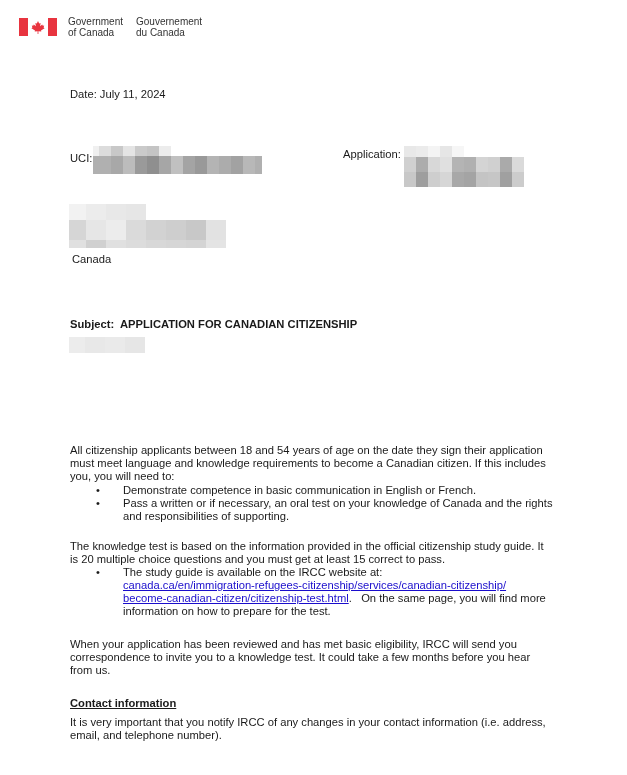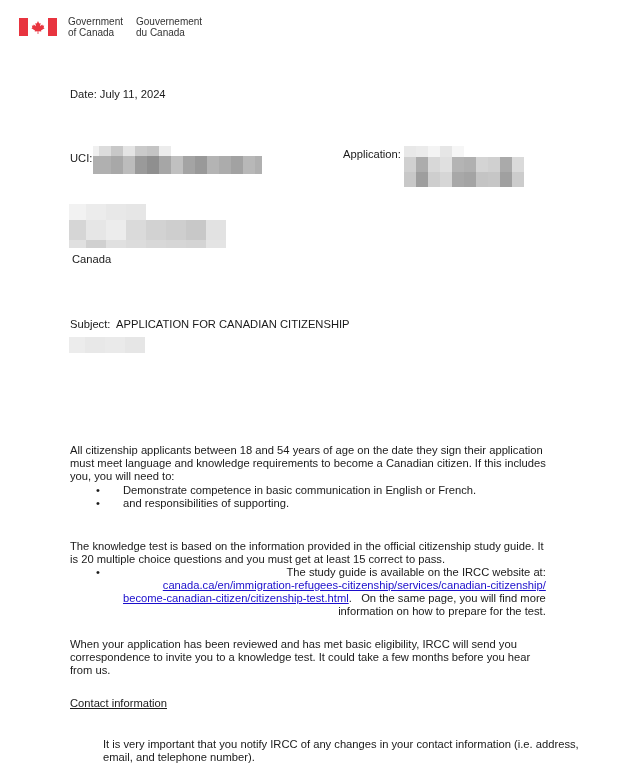--- a/index.html
+++ b/index.html
@@ -7,21 +7,21 @@
          font-family: "Liberation Sans", sans-serif; color: #1a1a1a; font-size: 11.2px; }
   .abs { position: absolute; }
   .logo-flag { left: 19px; top: 18px; width: 38px; height: 18px; }
   .fip-text { font-size: 10px; line-height: 10.5px; color: #333; }
   .fip-en { left: 68px; top: 17px; }
   .fip-fr { left: 136px; top: 17px; }
   .line { white-space: nowrap; line-height: 13px; }
   .blur { position: absolute; display: flex; flex-direction: column; }
   .blur .row { display: flex; }
   .blur .cell { width: 12px; height: 10px; }
-  .bold { font-weight: normal; }
+  .bold { font-weight: bold; }
   .underline { text-decoration: underline; }
   a.link { color: #1a0dcc; text-decoration: underline; }
   .bullet { position: absolute; left: 96px; }
 </style>
 </head>
 <body>
 
 <svg class="abs logo-flag" viewBox="0 0 38 18">
   <rect x="0" y="0" width="9" height="18" fill="#e8343f"></rect>
   <rect x="9" y="0" width="20" height="18" fill="#ffffff"></rect>
@@ -157,40 +157,41 @@
   <div class="line">must meet language and knowledge requirements to become a Canadian citizen. If this includes</div>
   <div class="line">you, you will need to:</div>
 </div>
 
 <div class="abs line bullet" style="top:484px;">•</div>
 <div class="abs" style="left:123px; top:484px;">
   <div class="line">Demonstrate competence in basic communication in English or French.</div>
 </div>
 <div class="abs line bullet" style="top:497px;">•</div>
 <div class="abs" style="left:123px; top:497px;">
+  <div class="line">Pass a written or if necessary, an oral test on your knowledge of Canada and the rights</div>
   <div class="line">and responsibilities of supporting.</div>
 </div>
 
 <div class="abs" style="left:70px; top:540px;">
   <div class="line">The knowledge test is based on the information provided in the official citizenship study guide. It</div>
   <div class="line">is 20 multiple choice questions and you must get at least 15 correct to pass.</div>
 </div>
 
 <div class="abs line bullet" style="top:566px;">•</div>
-<div class="abs" style="left:123px; top:566px;text-align:right;">
+<div class="abs" style="left:123px; top:566px;">
   <div class="line">The study guide is available on the IRCC website at:</div>
   <div class="line"><a class="link">canada.ca/en/immigration-refugees-citizenship/services/canadian-citizenship/</a></div>
   <div class="line"><a class="link">become-canadian-citizen/citizenship-test.html</a><span style="white-space:pre">.   On the same page, you will find more</span></div>
   <div class="line">information on how to prepare for the test.</div>
 </div>
 
 <div class="abs" style="left:70px; top:638px;">
   <div class="line">When your application has been reviewed and has met basic eligibility, IRCC will send you</div>
   <div class="line">correspondence to invite you to a knowledge test. It could take a few months before you hear</div>
   <div class="line">from us.</div>
 </div>
 
 <div class="abs line bold underline" style="left:70px; top:697px;">Contact information</div>
 
-<div class="abs" style="left:70px; top:738px;margin-left:33px;">
+<div class="abs" style="left:70px; top:716px;">
   <div class="line">It is very important that you notify IRCC of any changes in your contact information (i.e. address,</div>
   <div class="line">email, and telephone number).</div>
 </div>
 
 </body></html>

